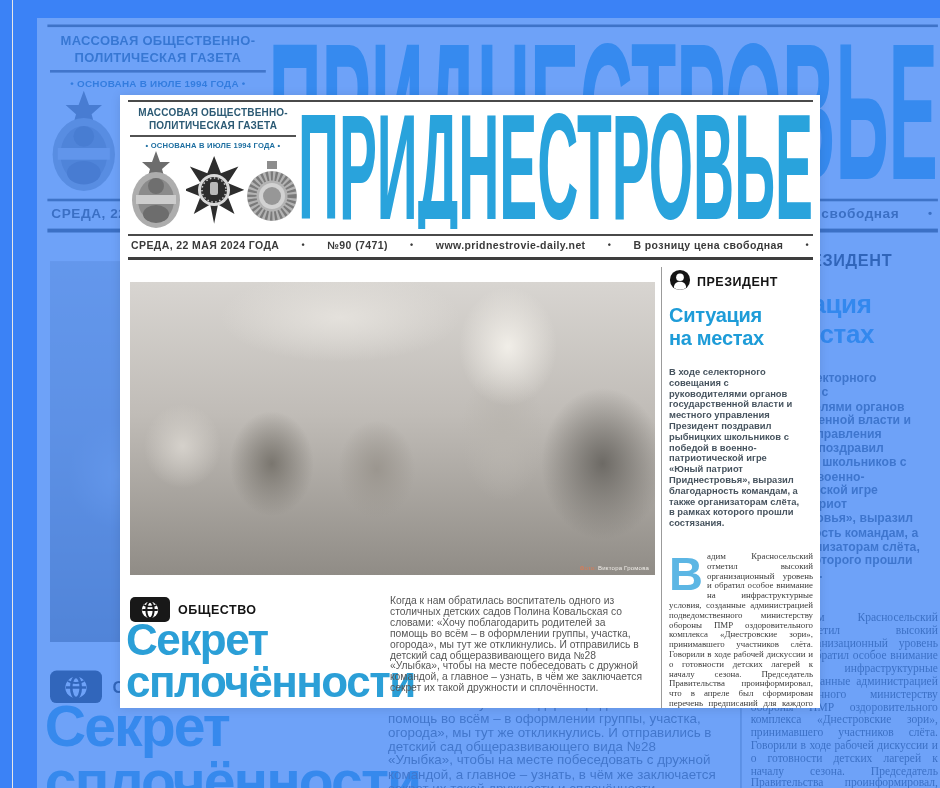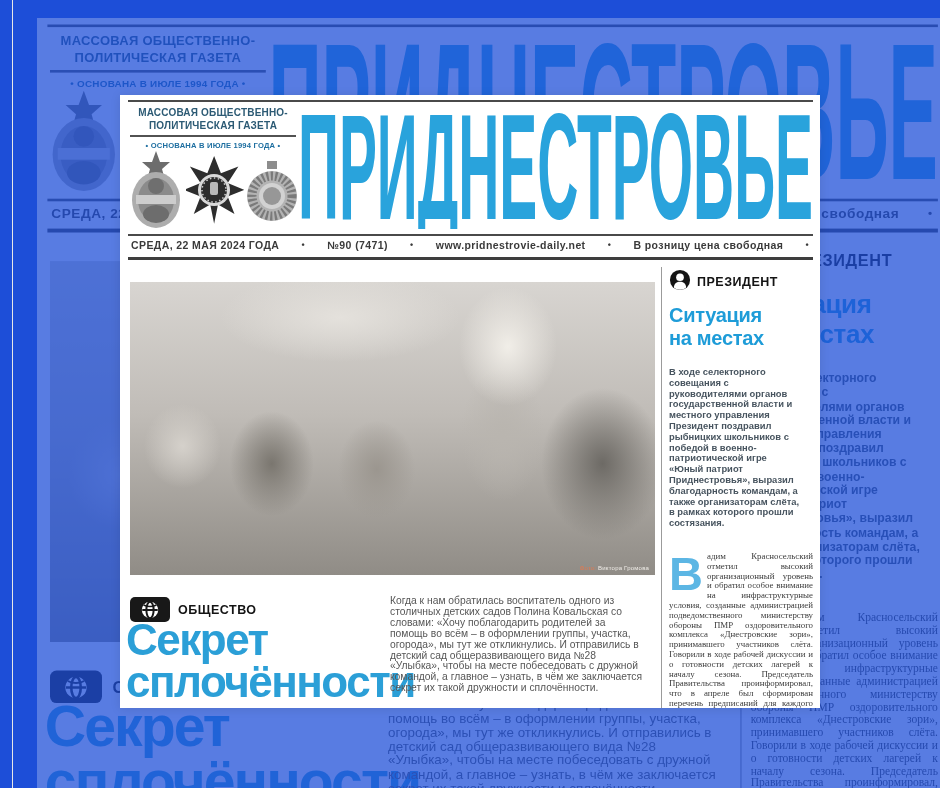--- a/index.html
+++ b/index.html
@@ -1,17 +1,17 @@
 <!DOCTYPE html>
 <html><head>
 <meta charset="utf-8">
 <style>
   * { margin:0; padding:0; box-sizing:border-box; }
   body { background:#fff; font-family:"Liberation Sans", sans-serif; }
-  .stage { position:relative; width:940px; height:788px; background:#1d4ed8; overflow:hidden; }
+  .stage { position:relative; width:940px; height:788px; background:#3b82f6; overflow:hidden; }
   .edge-line { position:absolute; left:12px; top:0; width:1px; height:100%; background:#e7e7e7; }
 
   
   .page { position:absolute; width:700px; height:613px; background:#fff; overflow:hidden; }
   .page.fg { left:120px; top:95px; z-index:2; box-shadow:0 1px 10px rgba(0,0,0,.10); }
   .page.bg { left:37px; top:18px; z-index:1; transform:scale(1.3); transform-origin:0 0;
              opacity:.26; box-shadow:none; }
 
   .rule-top   { position:absolute; left:8px;  right:7px; top:5px;   height:2px; background:#4a4a4a; }
   .rule-mid   { position:absolute; left:8px;  right:7px; top:139px; height:2px; background:#4a4a4a; }

